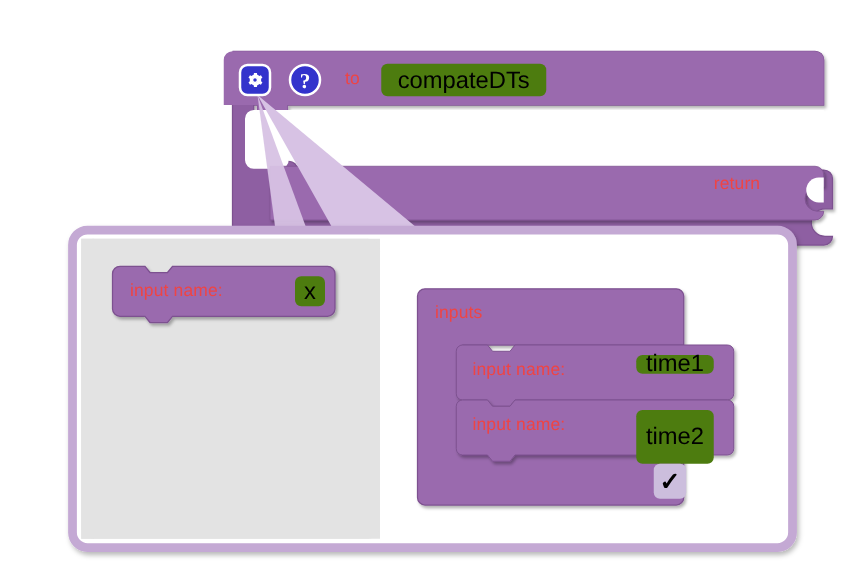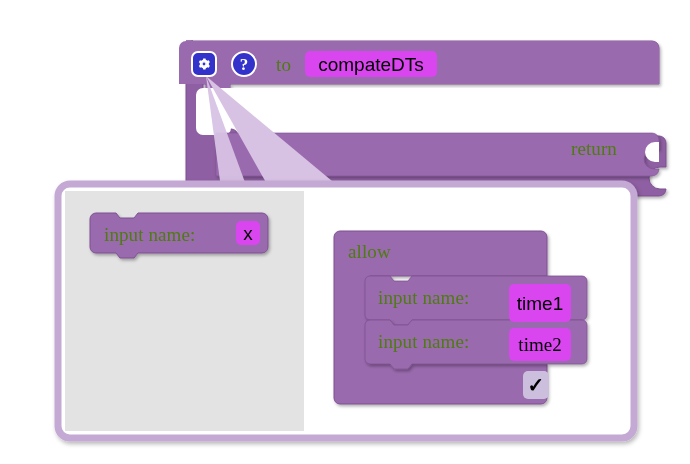--- a/index.html
+++ b/index.html
@@ -27,31 +27,30 @@
     left: 0;
     top: 0;
     width: 690px;
     height: 464px;
     overflow: visible;
   }
 
   
   .txt {
     position: absolute;
-    color: #4d7c0f;
-    font-size: 19px;
+    color: #ef4444;
+    font-size: 14px;
     line-height: 1;
     white-space: nowrap;
     letter-spacing: 0.1px;
-    font-family: Liberation Serif, serif;
   }
 
   .field {
     position: absolute;
-    background: #d946ef;
+    background: #4d7c0f;
     border-radius: 5px;
     color: #000000;
     font-size: 19px;
     line-height: 1;
     white-space: nowrap;
     display: flex;
     align-items: center;
     justify-content: center;
     box-sizing: border-box;
     padding: 0 7px;
@@ -314,23 +313,23 @@
   <div class="txt" style="left:276px; top:55px;">to</div>
 
   <div class="field" style="left:305px; top:51px; height:26px; min-width:132px;">compateDTs</div>
 
 
   <div class="txt" style="left:571px; top:139px;">return</div>
 
   <div class="txt" style="left:104px; top:225px;">input name:</div>
   <div class="field" style="left:236px; top:221px; height:24px; min-width:24px;">x</div>
 
-  <div class="txt" style="left:348px; top:242px;">allow</div>
+  <div class="txt" style="left:348px; top:242px;">inputs</div>
 
   <div class="txt" style="left:378px; top:288px;">input name:</div>
-  <div class="field" style="left:509px; top:284px; height:38px; min-width:62px;">time1</div>
+  <div class="field" style="left:509px; top:284px; height:15px; min-width:62px;">time1</div>
 
   <div class="txt" style="left:378px; top:332px;">input name:</div>
-  <div class="field" style="left:509px; top:328px; height:33px; min-width:62px;font-family:Liberation Serif, serif;">time2</div>
+  <div class="field" style="left:509px; top:328px; height:43px; min-width:62px;">time2</div>
 
   <div class="checkfield" style="left:523px; top:371px; width:26px; height:28px;">✓</div>
 
 </div>
 
 </body></html>

